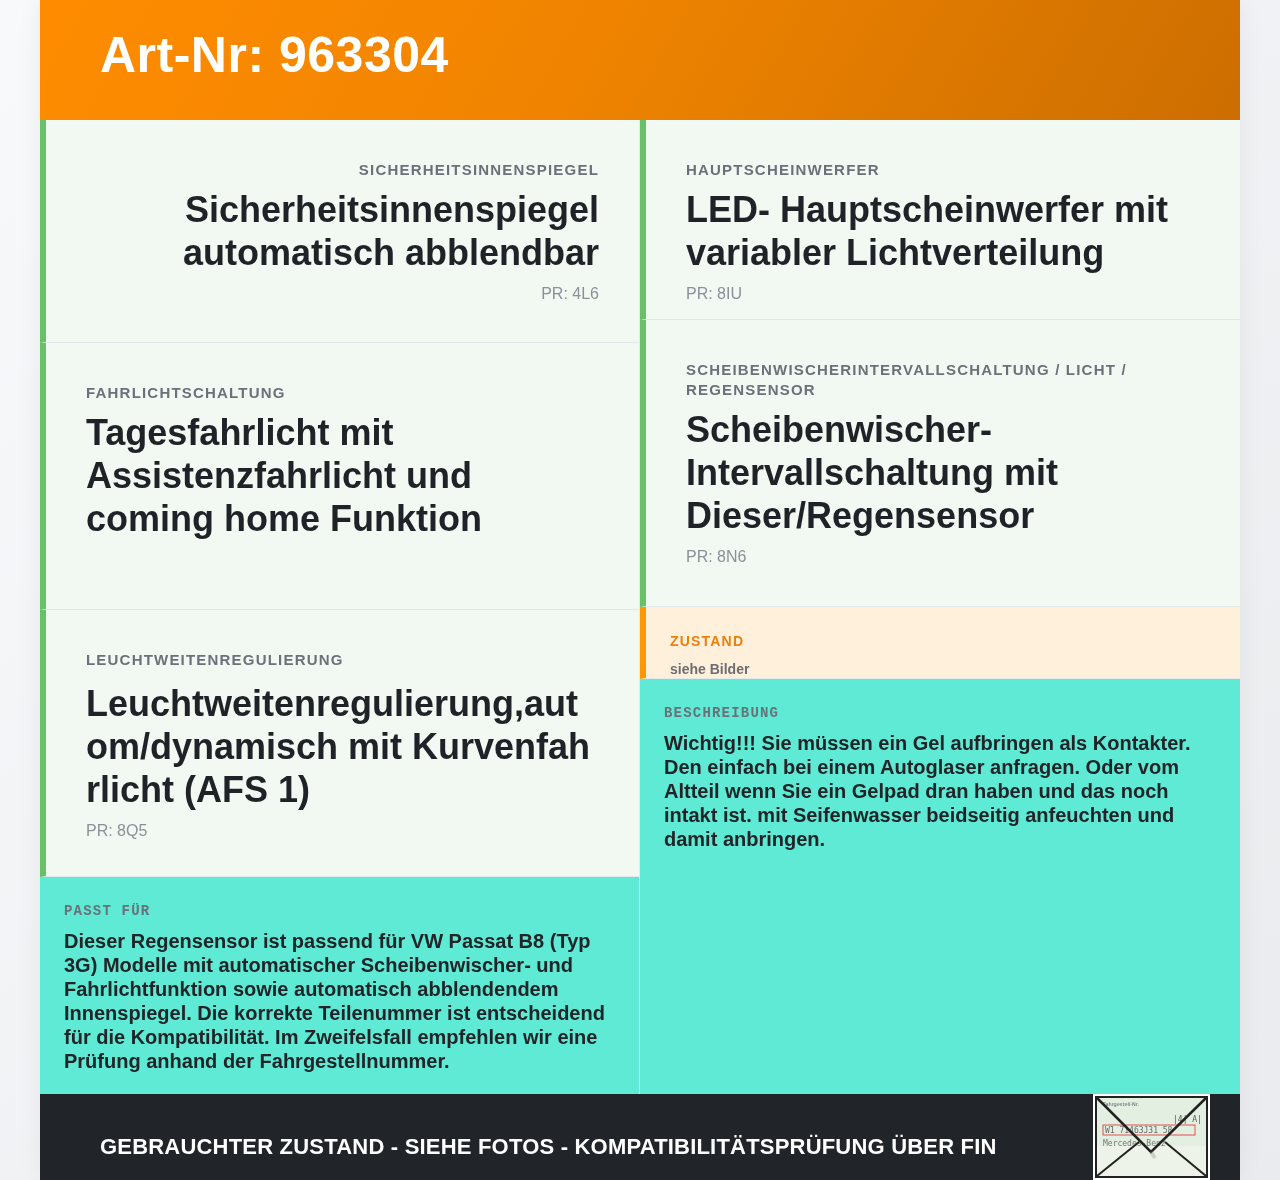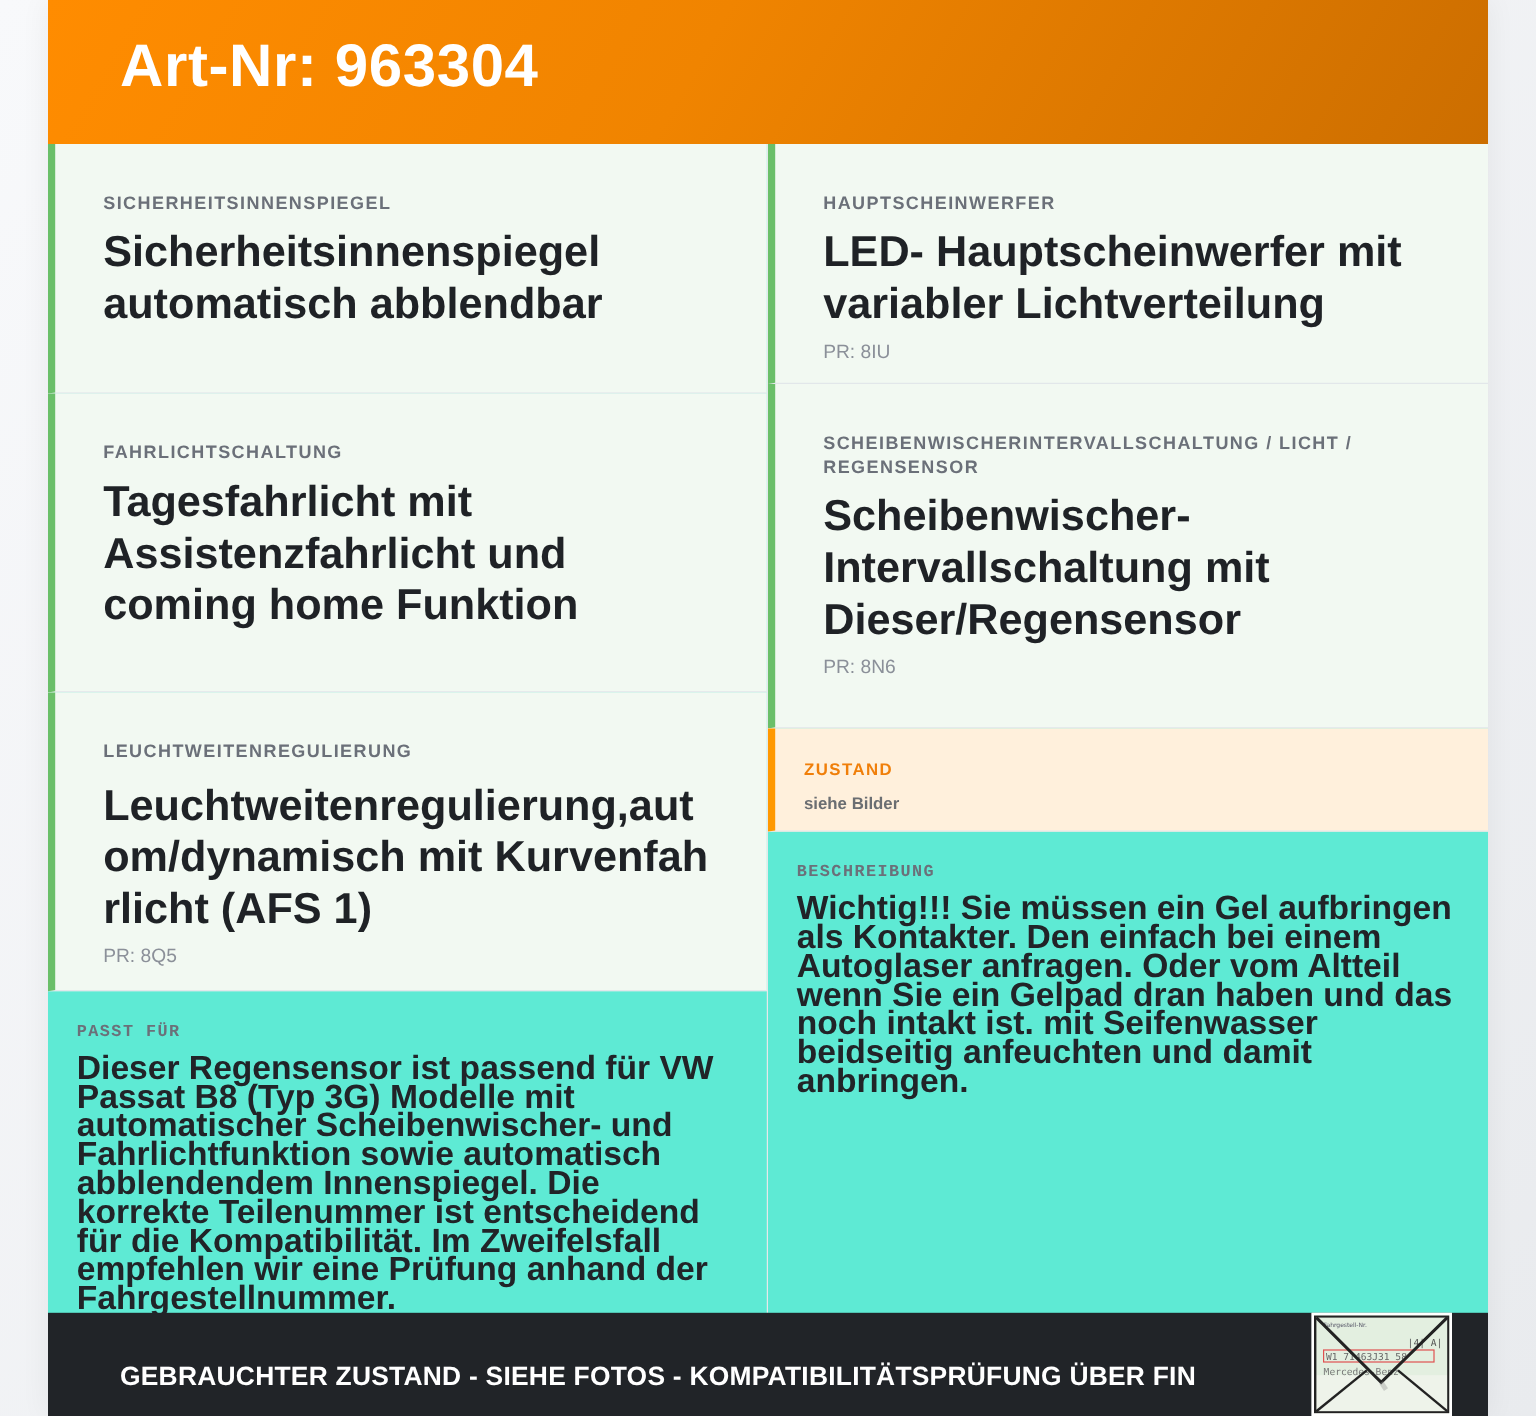--- a/index.html
+++ b/index.html
@@ -68,30 +68,30 @@
       color: #1f2226;
       line-height: 43px;
       margin-top: 8px;
     }
     .feature .pr {
       font-size: 16px;
       color: #8b9099;
       margin-top: 10px;
       line-height: 20px;
     }
-    .f1 { height: 223px; }
+    .f1 { height: 223px; text-align: right; }
     .f2 { height: 267px; }
     .f3 { height: 267px; }
     .f4 { height: 200px; }
     .f5 { height: 287px; }
     .zustand {
       background: #fff0dc;
       border-left: 6px solid #ff9800;
       border-bottom: 1px solid #e6e8ea;
-      height: 86px;
+      height: 72px;
       padding: 26px 24px 0 24px;
     }
     .zustand .lbl {
       font-size: 14px;
       font-weight: 700;
       color: #f07f0a;
       letter-spacing: 1.2px;
       line-height: 16px;
     }
     .zustand .val {
@@ -106,21 +106,21 @@
     }
     .textblock .lbl {
       font-size: 14px;
       font-weight: 700;
       color: #6b7079;
       letter-spacing: 1.2px;
       line-height: 16px;
       font-family: Liberation Mono, monospace;
     }
     .textblock .body {
-      font-size: 28px;
+      font-size: 20px;
       font-weight: 700;
       color: #212428;
       line-height: 24px;
       margin-top: 10px;
     }
     .footer {
       height: 86px;
       background: #212428;
       display: flex;
       align-items: center;
@@ -155,20 +155,21 @@
   <div class="header">
     <h1>Art-Nr: 963304</h1>
   </div>
 
   <div class="content">
 
     <div class="col left">
       <div class="feature f1">
         <div class="cat">SICHERHEITSINNENSPIEGEL</div>
         <div class="title">Sicherheitsinnenspiegel automatisch abblendbar</div>
+        <div class="pr">PR: 4L6</div>
       </div>
       <div class="feature f2">
         <div class="cat">FAHRLICHTSCHALTUNG</div>
         <div class="title">Tagesfahrlicht mit Assistenzfahrlicht und coming home Funktion</div>
       </div>
       <div class="feature f3">
         <div class="cat">LEUCHTWEITENREGULIERUNG</div>
         <div class="title" style="word-break: break-all; margin-top: 12px;">Leuchtweitenregulierung,autom/dynamisch mit Kurvenfahrlicht (AFS 1)</div>
         <div class="pr">PR: 8Q5</div>
       </div>

